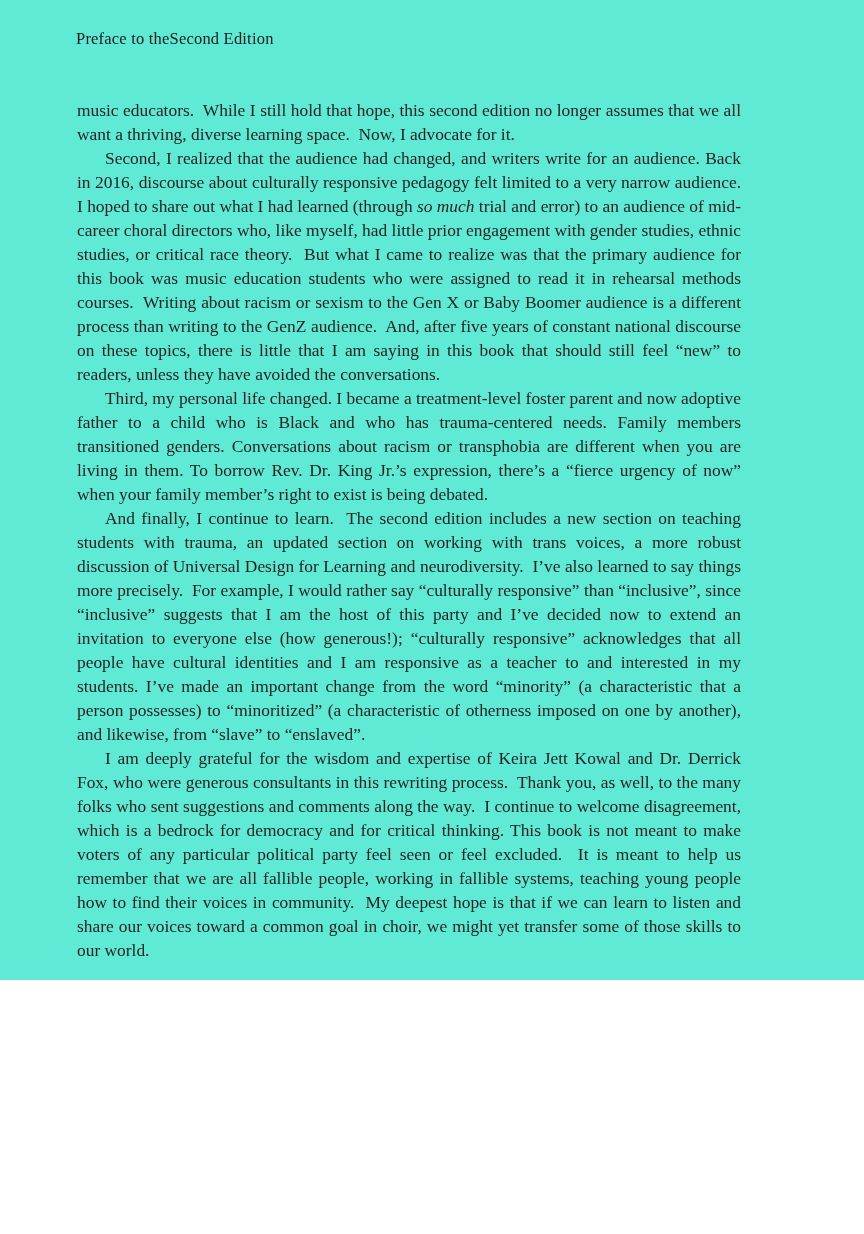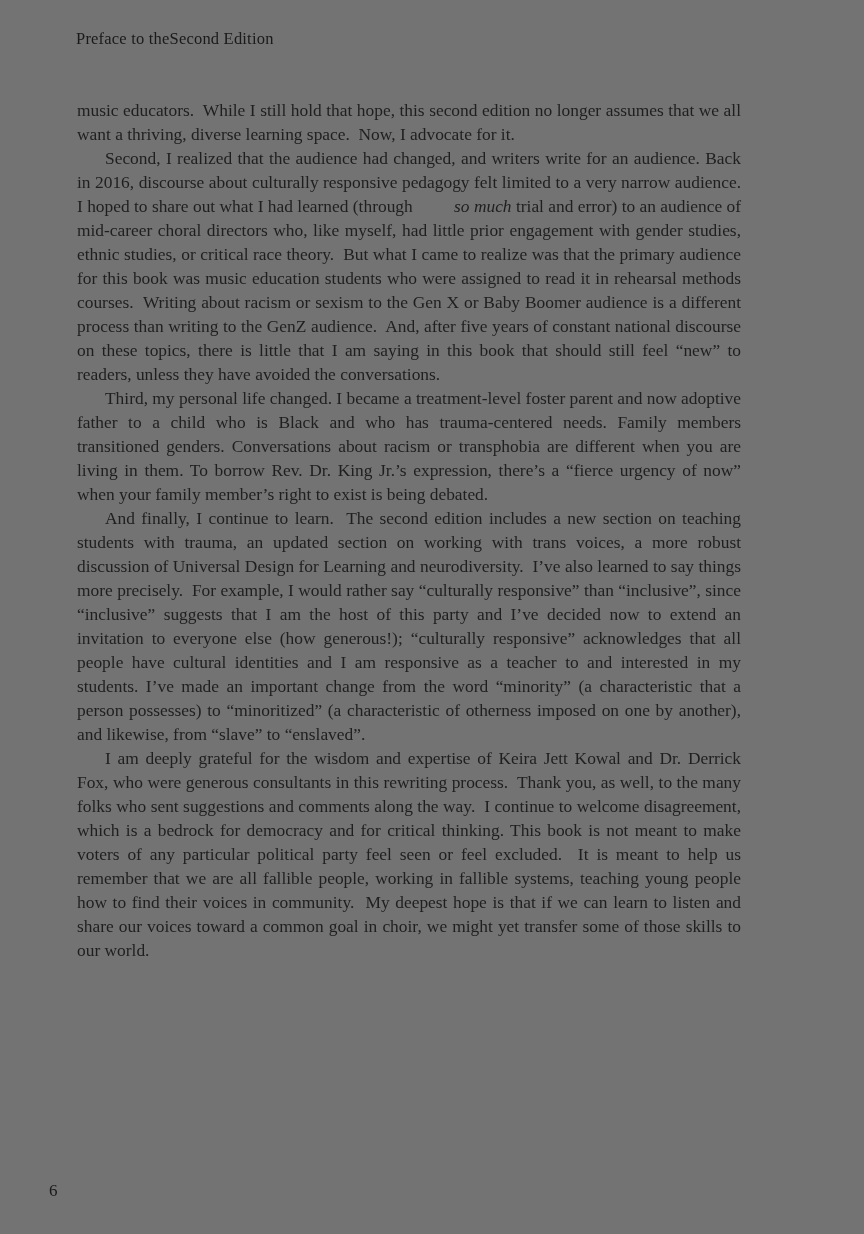--- a/index.html
+++ b/index.html
@@ -3,22 +3,22 @@
 <meta charset="utf-8">
 <style>
   html, body {
     margin: 0;
     padding: 0;
     background: #ffffff;
   }
   .page {
     position: relative;
     width: 864px;
-    height: 1234px;
-    background: #737373;
+    height: 980px;
+    background: #5eead4;
     font-family: "Liberation Serif", serif;
     color: #1f1f1f;
     overflow: hidden;
   }
   .running-header {
     position: absolute;
     left: 76px;
     top: 29px;
     font-size: 16.5px;
     letter-spacing: 0.2px;
@@ -36,21 +36,20 @@
   }
   .body-text p {
     margin: 0;
     padding: 0;
     white-space: pre-wrap;
   }
   .body-text p.indent {
     text-indent: 28px;
   }
   .body-text em {
-    margin-left: 37px;
   }
   .page-number {
     position: absolute;
     left: 49px;
     top: 1181px;
     font-size: 17px;
     color: #1a1a1a;
   }
 </style>
 </head>

